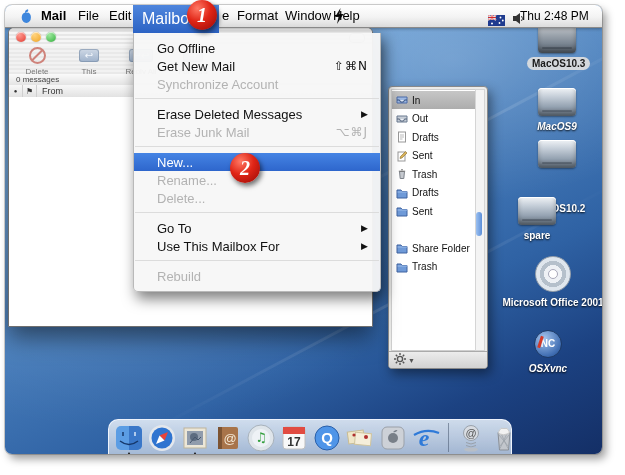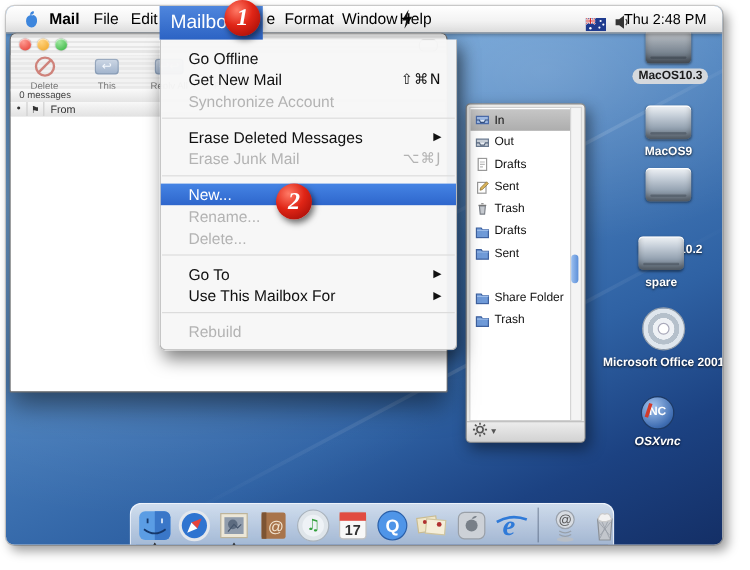--- a/index.html
+++ b/index.html
@@ -358,23 +358,23 @@
           <span class="sub">▶</span>
         </div>
         <div class="msep"></div>
         <div class="mi disabled">
           <span class="lbl">Rebuild</span>
         </div>
       </div>
 
     <div id="desktop-icons">
         <div class="dicon sel" style="left: 522px; top: 20px; width: 60px;"><div class="hd"></div><div class="dlabel" style="white-space: nowrap;">MacOS10.3</div></div>
-        <div class="dicon" style="left: 522px; top: 83px; width: 60px;"><div class="hd"></div><div class="dlabel" style="white-space: nowrap;">MacOS9</div></div>
+        <div class="dicon" style="left: 522px; top: 83px; width: 60px; font-style: italic;"><div class="hd"></div><div class="dlabel" style="white-space: nowrap;">MacOS9</div></div>
         <div class="dicon" style="left: 522px; top: 135px; width: 60px;"><div class="hd"></div><div class="dlabel" style="white-space: nowrap; margin-top: 34px;">MacOS10.2</div></div>
-        <div class="dicon" style="left: 516px; top: 192px; width: 60px;"><div class="hd"></div><div class="dlabel" style="white-space: nowrap;">spare</div></div>
+        <div class="dicon" style="left: 502px; top: 192px; width: 60px;"><div class="hd"></div><div class="dlabel" style="white-space: nowrap;">spare</div></div>
         <div class="dicon" style="left: 488px; top: 251px; width: 120px;"><div class="cd"></div><div class="dlabel" style="white-space: nowrap;">Microsoft Office 2001</div></div>
         <div class="dicon" style="left: 513px; top: 325px; width: 60px;"><div class="vnc">NC</div><div class="dlabel" style="white-space: nowrap; font-style: italic;">OSXvnc</div></div>
       </div>
 
     <div id="dock">
         <div class="dockslot running">
           <svg width="30" height="30" viewBox="0 0 30 30">
             <rect x="2" y="3" width="26" height="24" rx="5" fill="#5b9de4"></rect>
             <path d="M15 3 h8 a5 5 0 0 1 5 5 v14 a5 5 0 0 1 -5 5 h-8 z" fill="#3a77c8"></path>
             <line x1="9" y1="9" x2="9" y2="13" stroke="#16386b" stroke-width="1.5"></line>

